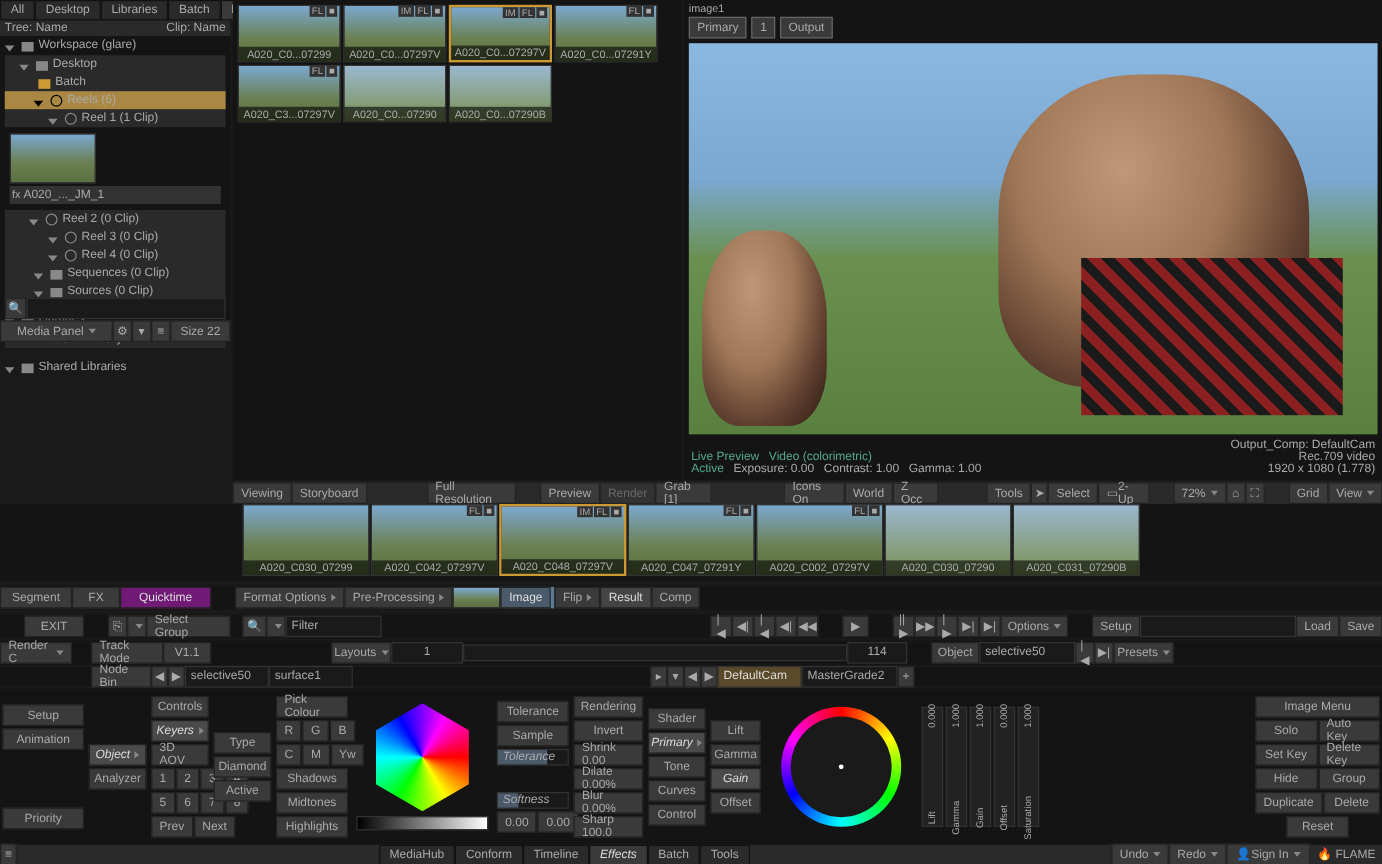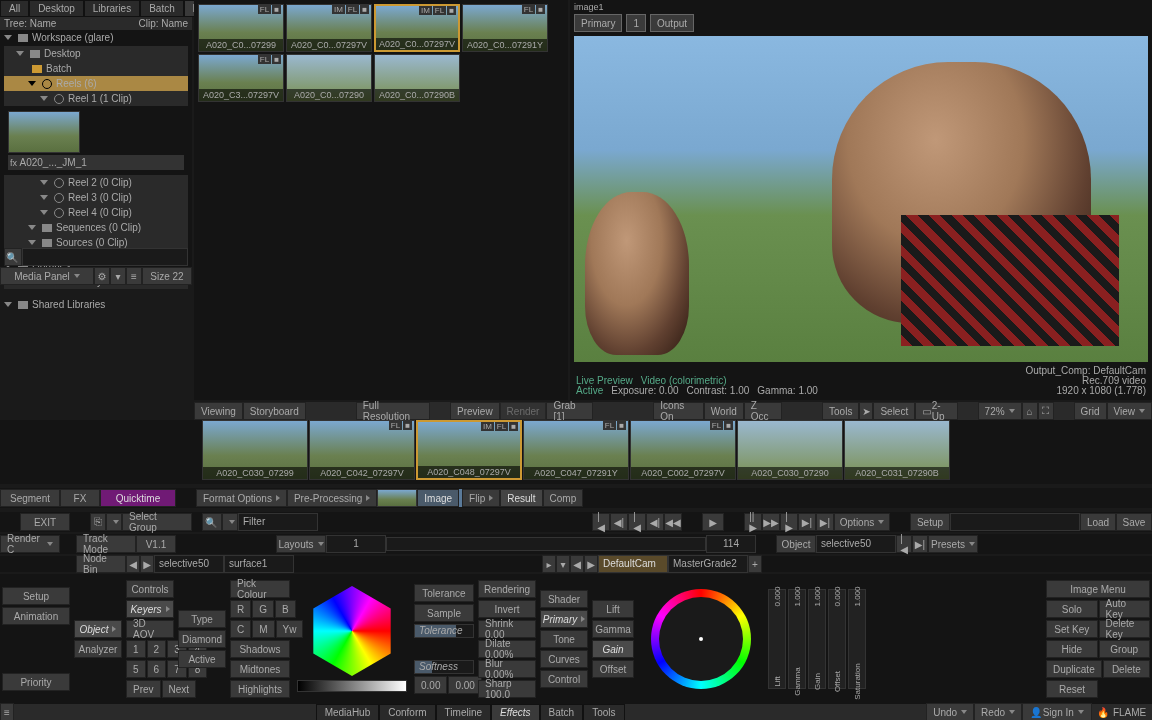--- a/index.html
+++ b/index.html
@@ -5,21 +5,21 @@
 *{margin:0;padding:0;box-sizing:border-box;font-family:Arial,sans-serif;font-size:10px;color:#aaa;user-select:none}
 body{background:#1a1a1a;width:1152px;height:720px;overflow:hidden;position:relative}
 .row{display:flex;align-items:center}
 .panel{background:#2a2a2a}
 .darker{background:#141414}
 .btn{background:#3a3a3a;border:1px solid #222;padding:2px 6px;height:18px;display:flex;align-items:center;justify-content:center;cursor:pointer}
 .btn.active{background:#4a4a4a;color:#ddd}
 .tab{padding:2px 8px;background:#2a2a2a;border:1px solid #111;cursor:pointer}
 .tab.active{background:#3a3a3a;color:#ddd}
 .input{background:#1a1a1a;border:1px solid #333;padding:2px 4px;height:18px}
-.tree-item{padding:2px 4px;display:flex;align-items:center;gap:4px;cursor:pointer}
+.tree-item{padding:2px 4px;display:flex;align-items:flex-end;gap:4px;cursor:pointer}
 .tree-item.sel{background:#aa8844;color:#000}
 .disc{display:inline-block;width:0;height:0;border-left:4px solid transparent;border-right:4px solid transparent;border-top:5px solid #888;margin-right:2px}
 .icon-folder{width:10px;height:8px;background:#888;display:inline-block}
 .icon-reel{width:10px;height:10px;border:1px solid #888;border-radius:50%;display:inline-block}
 .thumb{background:linear-gradient(180deg,#7ba8d0 0%,#6a8050 60%,#5a7040 100%);border:1px solid #333;position:relative;display:flex;align-items:flex-end;justify-content:center}
 .thumb.sel{border:2px solid #cc9933}
 .thumb-label{background:rgba(0,0,0,0.6);width:100%;padding:1px 2px;font-size:9px;text-align:center}
 .thumb-badges{position:absolute;top:0;right:2px;display:flex;gap:1px}
 .badge{background:#333;padding:0 2px;font-size:8px}
 .viewer{background:#000;position:relative}
@@ -77,21 +77,21 @@
         <span class="disc"></span>
         <span class="icon-reel"></span>
         <span>Reel 1 (1 Clip)</span>
       </div>
   </div>
   <div style="padding:4px 8px">
     <div class="thumb" style="width:72px;height:42px"></div>
     <div style="background:#333;padding:2px;margin-top:2px;font-size:9px">fx <span>A020_..._JM_1</span></div>
   </div>
   <div style="background:#2a2a2a;margin:1px 4px">
-    <div class="tree-item" style="padding-left:36px">
+    <div class="tree-item" style="padding-left:20px">
         <span class="disc"></span>
         <span class="icon-reel"></span>
         <span>Reel 2 (0 Clip)</span>
       </div>
     <div class="tree-item" style="padding-left:36px">
         <span class="disc"></span>
         <span class="icon-reel"></span>
         <span>Reel 3 (0 Clip)</span>
       </div>
     <div class="tree-item" style="padding-left:36px">
@@ -520,21 +520,21 @@
         <div class="btn" style="flex:1">Delete Key</div>
       </div>
     <div class="row" style="gap:1px">
         <div class="btn" style="flex:1">Hide</div>
         <div class="btn" style="flex:1">Group</div>
       </div>
     <div class="row" style="gap:1px">
         <div class="btn" style="flex:1">Duplicate</div>
         <div class="btn" style="flex:1">Delete</div>
       </div>
-    <div class="row" style="gap:1px;justify-content:flex-start">
+    <div class="row" style="gap:1px;justify-content:center">
         <div class="btn" style="width:50%">Reset</div>
       </div>
   </div>
 </div>
 
 <div style="position:absolute;left:0;bottom:0;right:0;height:16px" class="row panel">
   <div class="btn" style="width:14px">≡</div>
   <div style="flex:1"></div>
   <div class="tab">MediaHub</div>
   <div class="tab">Conform</div>

